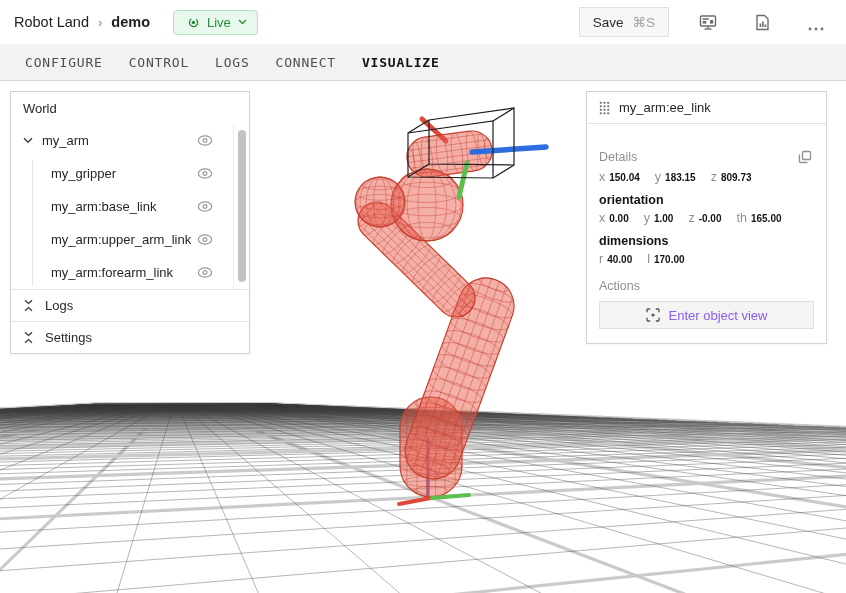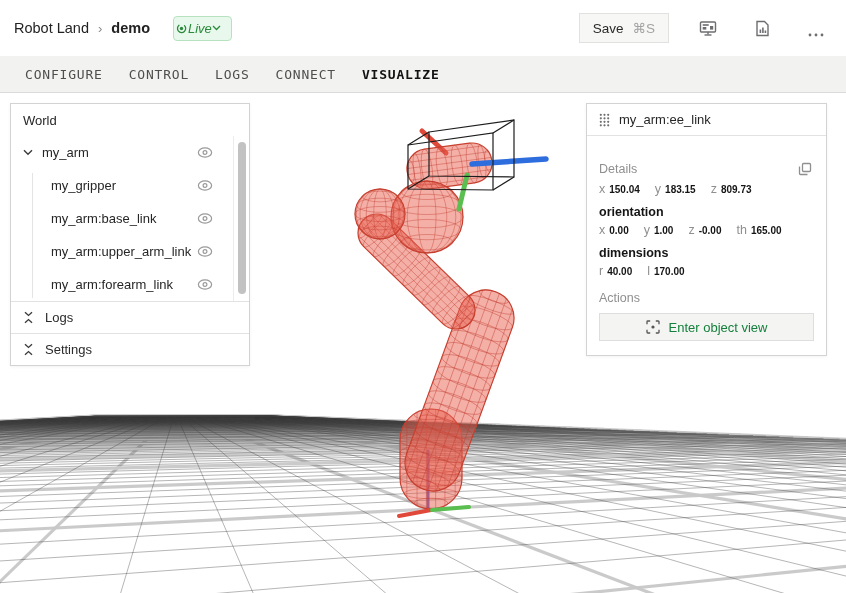--- a/index.html
+++ b/index.html
@@ -1,29 +1,29 @@
 <!DOCTYPE html>
 <html><head>
 <meta charset="utf-8">
 <style>
   * { margin:0; padding:0; box-sizing:border-box; }
   html,body { width:846px; height:593px; background:#fff; overflow:hidden;
               font-family:"Liberation Sans", sans-serif; }
   button { font-family:inherit; background:none; border:none; cursor:pointer; }
 
   
-  .topbar { height:56px; display:flex; align-items:center; justify-content:space-between;
+  .topbar { height:44px; display:flex; align-items:center; justify-content:space-between;
             padding:0 14px; background:#fff; }
   .crumbs { display:flex; align-items:center; gap:9px; font-size:14.5px; color:#222; }
   .crumb-root { color:#222; }
   .crumb-sep { color:#8a8a8a; font-size:13px; }
   .crumb-cur { font-weight:700; }
-  .live { display:flex; align-items:center; gap:0; margin-left:14px;
+  .live { display:flex; align-items:center; gap:7px; margin-left:14px;
           background:#e9f8ec; border:1px solid #b7e2c0; border-radius:4px;
-          color:#2a8a3c; font-size:13px; padding:4px 10px 4px 1px;font-style:italic; }
+          color:#2a8a3c; font-size:13px; padding:4px 10px 4px 13px; }
   .hright { display:flex; align-items:flex-end; gap:22px;padding-left:26px; }
   .savebtn { display:flex; align-items:center; gap:9px; background:#f7f7f6;
              border:1px solid #e1e1e0; padding:6px 13px; font-size:13.5px; color:#2b2b2b; }
   .savebtn .kbd { color:#a3a3a3; }
   .iconbtn { padding:6px 8px; color:#6d6d72; display:flex; align-items:center; }
   .iconbtn svg { display:block; }
 
   
   .tabbar { height:37px; background:#f2f2f0; border-bottom:1px solid #dadada;
             display:flex; align-items:stretch; padding:0 12px; }
@@ -63,21 +63,21 @@
   .dethead { display:flex; align-items:center; justify-content:space-between;
              color:#8f8f8f; font-size:12.5px; margin:16px 0 2px; }
   .copybtn { display:flex; padding:2px; color:#8f8f8f; }
   .gname { font-weight:700; font-size:12.5px; color:#141414; margin-top:9px; }
   .fields { display:flex; gap:15px; margin-top:3px; }
   .fl { color:#8f8f8f; font-size:12.5px; margin-right:4px; }
   .fv { color:#141414; font-weight:600; font-size:10px; }
   .actlabel { color:#8f8f8f; font-size:12.5px; margin:13px 0 8px; }
   .objview { width:100%; height:28px; background:#f4f4f3; border:1px solid #dedede;
              display:flex; align-items:center; justify-content:center; gap:9px;
-             font-size:13px; color:#15803d; }
+             font-size:13px; color:#8b5cf6; }
 </style>
 </head>
 <body>
 
 <header class="topbar">
   <div class="crumbs">
     <span class="crumb-root">Robot Land</span>
     <span class="crumb-sep">›</span>
     <span class="crumb-cur">demo</span>
     <button class="live">

